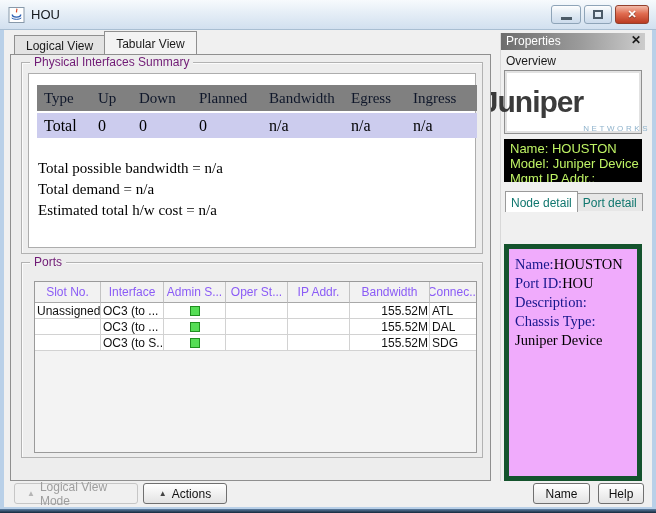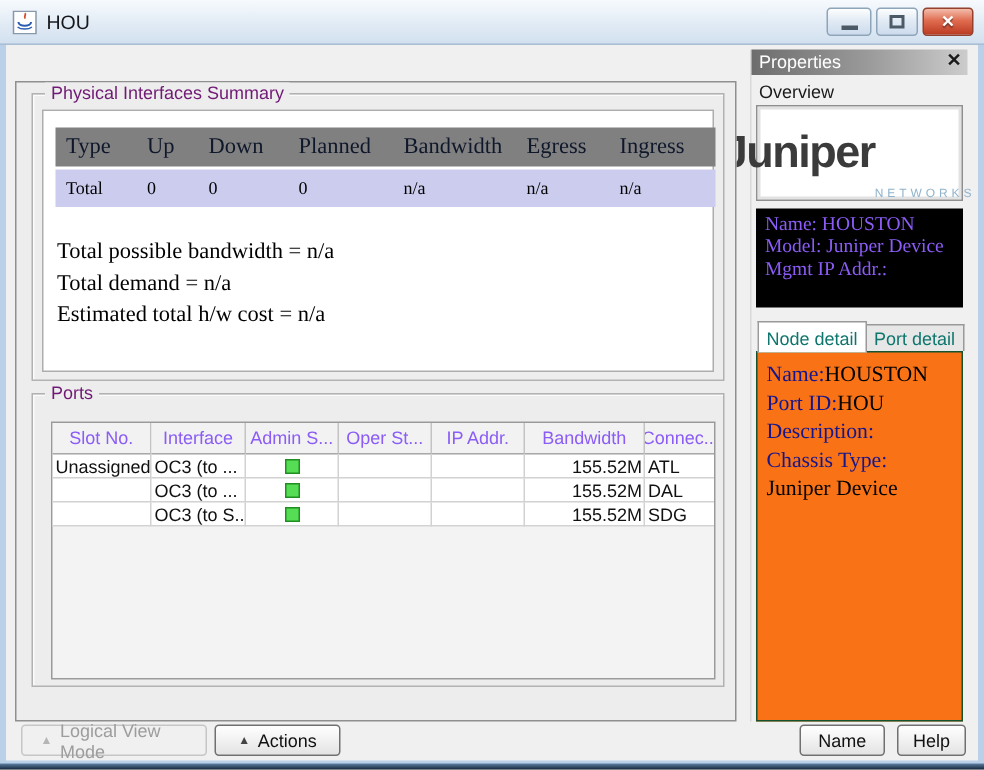--- a/index.html
+++ b/index.html
@@ -70,21 +70,21 @@
   .sum-grid { display:grid; grid-template-columns:54px 41px 60px 70px 82px 62px 71px; }
   .sum-head {
     position:absolute; left:8px; top:11px; height:26px; background:#808080;
   }
   .sum-head .cell {
     color:#0f172a; font-family:"Liberation Serif", serif; font-size:15px;
     display:flex; align-items:center; padding-left:7px;
   }
   .sum-row { position:absolute; left:8px; top:39px; height:25px; background:#ccccee; }
   .sum-row .cell {
-    color:#000; font-family:"Liberation Serif", serif; font-size:12px;
+    color:#000; font-family:"Liberation Serif", serif; font-size:16px;
     display:flex; align-items:center; padding-left:7px;
   }
   .sum-notes {
     position:absolute; left:9px; top:84px;
     font-family:"Liberation Serif", serif; font-size:15px; line-height:21px; color:#000;
   }
   
   .ports-scroll {
     position:absolute; left:12px; right:5px; top:18px; bottom:4px;
     border:1px solid #9a9a9a; background:#f3f3f3; overflow:hidden;
@@ -124,33 +124,33 @@
     box-shadow: inset 0 0 0 2px #e2e2e2;
     display:flex; flex-direction:row; align-items:center; justify-content:center;
   }
   .logo-brand {
     font-size:30px; font-weight:bold; color:#3b3b3b; line-height:26px; letter-spacing:-1px;
   }
   .logo-sub {
     font-size:8px; letter-spacing:2.6px; color:#8fb3cc; align-self:flex-end; margin-right:14px;
   }
   .info-box {
-    margin-top:5px; background:#000; padding:2px 6px; height:66px;
-    font-family:Liberation Serif, serif; font-size:13px; color:#8b5cf6; line-height:15px;
+    margin-top:5px; background:#000; padding:2px 6px; height:43px;
+    font-family:Liberation Sans, sans-serif; font-size:13px; color:#bef264; line-height:15px;
     white-space:nowrap; overflow:hidden;
   }
   .detail-tabs { display:flex; margin-top:9px; padding-left:1px; align-items:flex-end; }
   .dtab {
     font-size:12px; color:#0f766e; border:1px solid #9a9a9a; border-bottom:none;
     padding:2px 5px; background:#e7e7e7; height:18px; margin-right:-1px; cursor:default;
   }
   .dtab.active { background:#fff; height:21px; padding-top:4px; position:relative; z-index:2; margin-bottom:-1px; }
   .detail-content {
-    flex:1; background:#f97316; border:1px solid #14532d; padding:6px 6px;
-    font-family:"Liberation Serif", serif; font-size:14.5px; line-height:19px; color:#000;
+    flex:1; background:#f0abfc; border:5px solid #14532d; padding:6px 6px;
+    font-family:"Liberation Serif", serif; font-size:14.5px; line-height:19px; color:#000;margin-top:33px;
   }
   .detail-line { white-space:pre-wrap; }
   .dlabel { color:#16168c; }
   
   .btn {
     position:absolute; bottom:3px; height:21px; border-radius:3px;
     border:1px solid #707070; background:linear-gradient(#ffffff,#e3e3e3);
     font-size:12px; color:#111; display:flex; align-items:center; justify-content:center;
     padding:0 12px; cursor:default; font-family:"Liberation Sans", sans-serif;
   }
@@ -186,20 +186,24 @@
         </div>
       <div class="winbtn close">
           <span>✕</span>
         </div>
     </div>
   </div>
 
   <div class="body">
 
     <div class="tabpane">
+      <div class="tabs-row">
+        <div class="tab">Logical View</div>
+        <div class="tab active">Tabular View</div>
+      </div>
       <div class="tab-content">
 
         <div class="group summary">
           <span class="group-label">Physical Interfaces Summary</span>
           <div class="summary-inner">
             <div class="sum-head sum-grid">
               <div class="cell">Type</div>
               <div class="cell">Up</div>
               <div class="cell">Down</div>
               <div class="cell">Planned</div>

